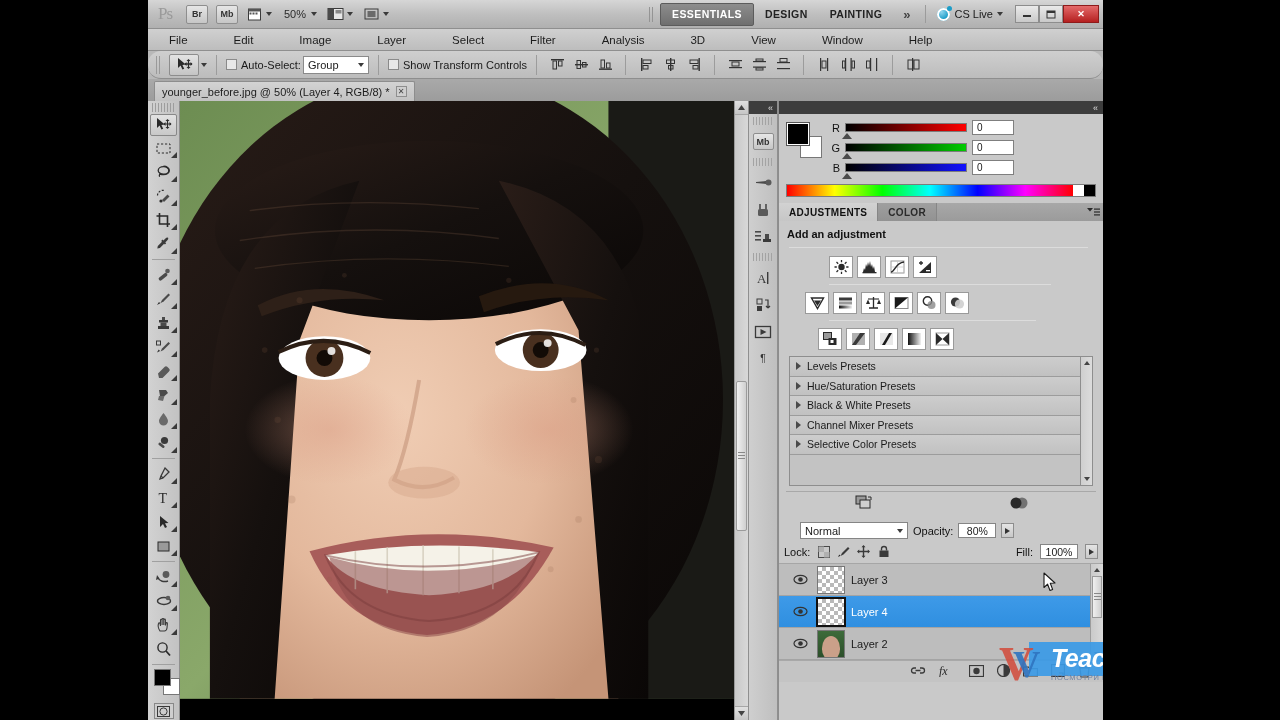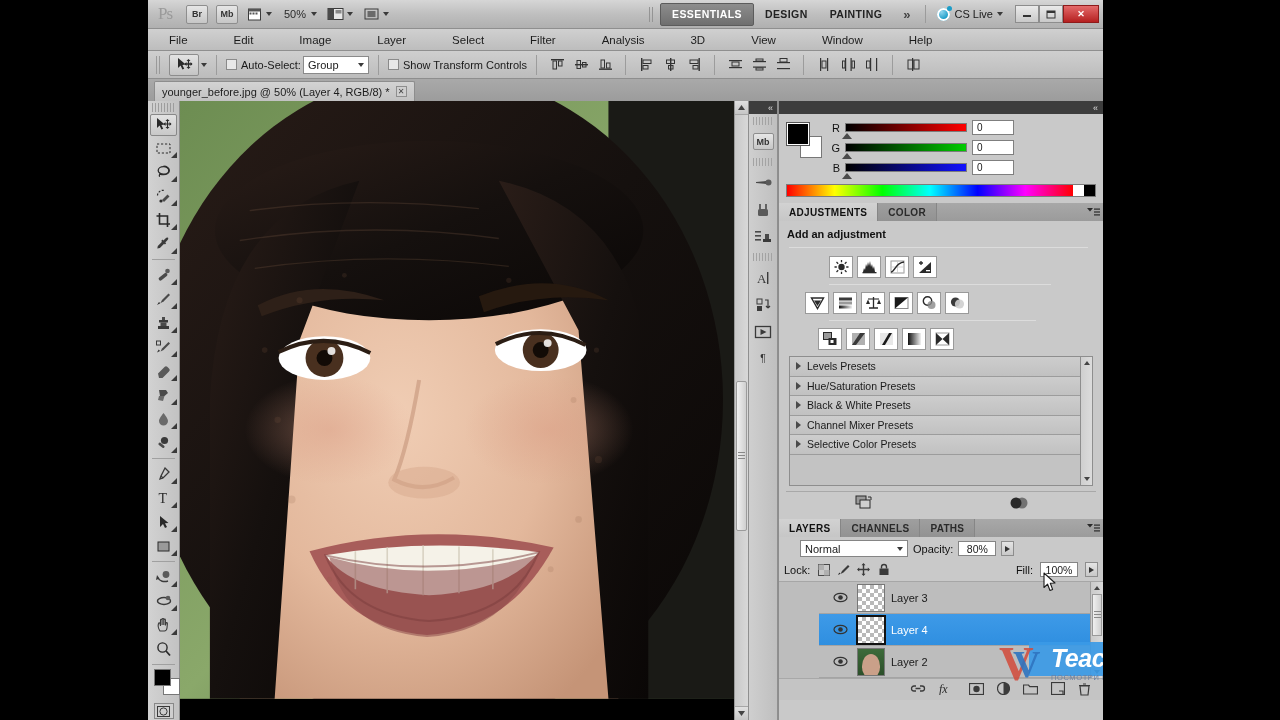--- a/index.html
+++ b/index.html
@@ -51,21 +51,21 @@
   .wbtn.close { background:linear-gradient(#e46a6a,#b52020); color:#fff;
      border-color:#8e1b1b; font-weight:bold; width:36px; }
 
   
   #menubar { height:22px; display:flex; align-items:center; padding-left:10px;
     background:linear-gradient(#d0d0d0,#bdbdbd); border-bottom:1px solid #8f8f8f;gap:24px; }
   .menu-item { padding:2px 11px; font-size:11.5px; color:#1c1c1c; }
 
   
   #optionsbar { height:28px; display:flex; align-items:center; padding-left:6px; gap:2px;
-    background:linear-gradient(#cfcfcf,#bcbcbc); border-bottom:1px solid #8e8e8e; }
+    background:linear-gradient(#cfcfcf,#bcbcbc); border-bottom:1px solid #8e8e8e;border-radius:13px; }
   .ob-grip { width:5px;height:18px;margin:0 6px 0 2px;
     background:repeating-linear-gradient(to right,#9a9a9a 0 1px,transparent 1px 3px); }
   .ob-tool { width:30px;height:22px;border:1px solid #8d8d8d;border-radius:2px;
     background:linear-gradient(#e3e3e3,#c4c4c4); display:flex;align-items:center;
     justify-content:center; }
   .ob-sep { width:1px;height:20px;background:#9c9c9c;margin:0 7px; }
   .ob-check { display:flex;align-items:center;gap:4px; font-size:11px; }
   .cbox { width:11px;height:11px;border:1px solid #8a8a8a;background:#e8e8e8; }
   .ob-select { width:66px;height:18px;border:1px solid #8a8a8a;background:#fff;
      display:flex;align-items:center;justify-content:space-between;padding:0 4px;
@@ -210,21 +210,21 @@
   .numbox { width:38px;height:15px;background:#fff;border:1px solid #858585;
      font-size:10.5px; display:flex;align-items:center;justify-content:center; }
   .stepbtn { width:13px;height:15px;border:1px solid #8d8d8d;
      background:linear-gradient(#e4e4e4,#c8c8c8);
      display:flex;align-items:center;justify-content:center;font-size:7px;color:#333; }
   .lrow2 { display:flex; align-items:center; gap:7px; padding:2px 5px 4px;
      border-bottom:1px solid #a6a6a6; }
   .lockic { width:13px;height:13px;display:flex;align-items:center;justify-content:center; }
   .layerlist { position:relative; background:#bdbdbd; height:96px; overflow:hidden; }
   .layer { height:32px; display:flex; align-items:center; gap:6px;
-     border-bottom:1px solid #a4a4a4; padding-left:10px; position:relative; z-index:2;margin-left:40px; }
+     border-bottom:1px solid #a4a4a4; padding-left:10px; position:relative; z-index:2; }
   .layer.sel { background:linear-gradient(#3e9ae8,#2f8fe0); color:#fff; }
   .eye { width:22px; display:flex;align-items:center;justify-content:center; }
   .lthumb { width:28px;height:28px;border:1px solid #777;
      background-image:
        linear-gradient(45deg,#b9b9b9 25%,transparent 25%,transparent 75%,#b9b9b9 75%),
        linear-gradient(45deg,#b9b9b9 25%,#fff 25%,#fff 75%,#b9b9b9 75%);
      background-size:8px 8px; background-position:0 0,4px 4px; }
   .lthumb.selframe { outline:2px solid #111; outline-offset:-1px; }
   .lthumb.photo { background:linear-gradient(#3d6b3a,#2c4f2a);
      background-size:auto; position:relative; overflow:hidden; }
@@ -1021,33 +1021,20 @@
               <svg width="22" height="15" viewBox="0 0 22 15">
                     <circle cx="8" cy="8" r="5.5" fill="#2a2a2a"></circle>
                     <circle cx="14" cy="8" r="5.5" fill="#2a2a2a" opacity=".55"></circle>
                   </svg>
             </div>
           </div>
         </div>
       </div>
 
       <div class="panel" style="flex:1;display:flex;flex-direction:column">
-        <div class="ptabs">
-          <div class="ptab active">LAYERS</div>
-          <div class="ptab">CHANNELS</div>
-          <div class="ptab">PATHS</div>
-          <div class="pmenu">
-            <svg width="13" height="9" viewBox="0 0 13 9">
-                  <path d="M0 0 L6 0 L3 3.5 Z" fill="#2a2a2a"></path>
-                  <rect x="7" y="0.5" width="6" height="1.2" fill="#2a2a2a"></rect>
-                  <rect x="7" y="3.4" width="6" height="1.2" fill="#2a2a2a"></rect>
-                  <rect x="7" y="6.3" width="6" height="1.2" fill="#2a2a2a"></rect>
-                </svg>
-          </div>
-        </div>
 
         <div class="lrow1">
           <div class="blend">
             <span>Normal</span>
             <span class="caret"></span>
           </div>
           <span class="lbl">Opacity:</span>
           <span class="numbox">80%</span>
           <span class="stepbtn">
             <svg width="5" height="6" viewBox="0 0 5 6">

